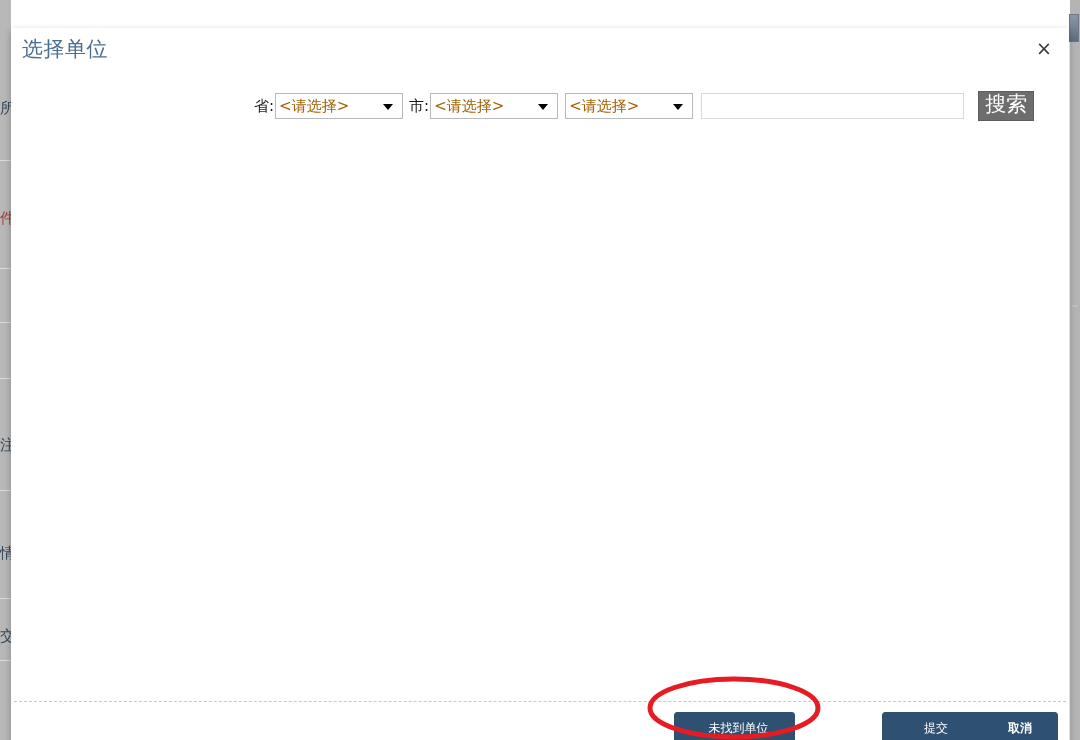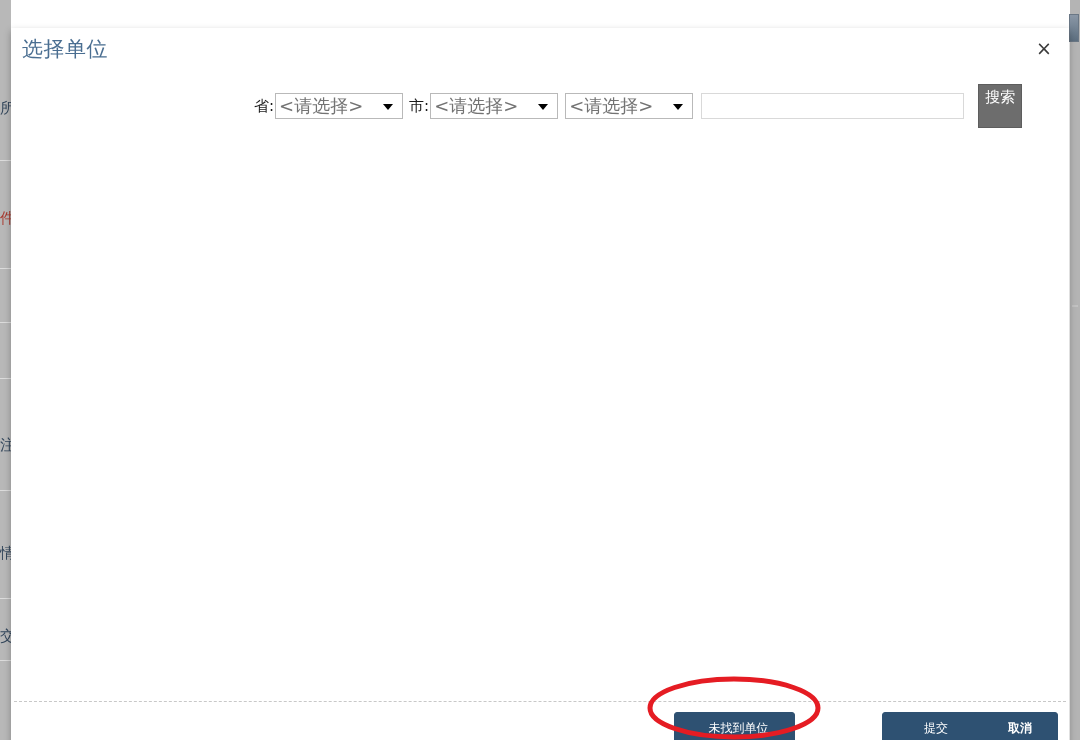--- a/index.html
+++ b/index.html
@@ -148,22 +148,22 @@
     width: 128px;
     height: 26px;
     background: #ffffff;
     border: 1px solid #b9b9b9;
     box-sizing: border-box;
     cursor: pointer;
     display: flex;
     align-items: center;
   }
   .ui-select .sel-value {
-    font-size: 18px;
-    color: #737373;
+    font-size: 15px;
+    color: #a16207;
     padding-left: 3px;
     font-family: "DejaVu Sans", sans-serif;
     white-space: nowrap;
   }
   .ui-select .caret {
     position: absolute;
     right: 9px;
     top: 50%;
     margin-top: -2px;
     width: 0; height: 0;
@@ -181,27 +181,27 @@
     background: #ffffff;
     font-size: 14px;
     color: #222;
     padding: 0 5px;
     outline: none;
     font-family: "DejaVu Sans", sans-serif;
   }
 
   .search-button {
     margin-left: 14px;
-    height: 44px;
+    height: 30px;
     min-width: 44px;
     padding: 0 6px;
     background: #6d6d6d;
     color: #ffffff;
     border: 1px solid #5d5d5d;
-    font-size: 15px;
+    font-size: 21px;
     line-height: 24px;
     text-align: center;
     cursor: pointer;
     box-sizing: border-box;
     font-family: "DejaVu Sans", sans-serif;
   }
 
   
   .modal-body {
     position: absolute;

